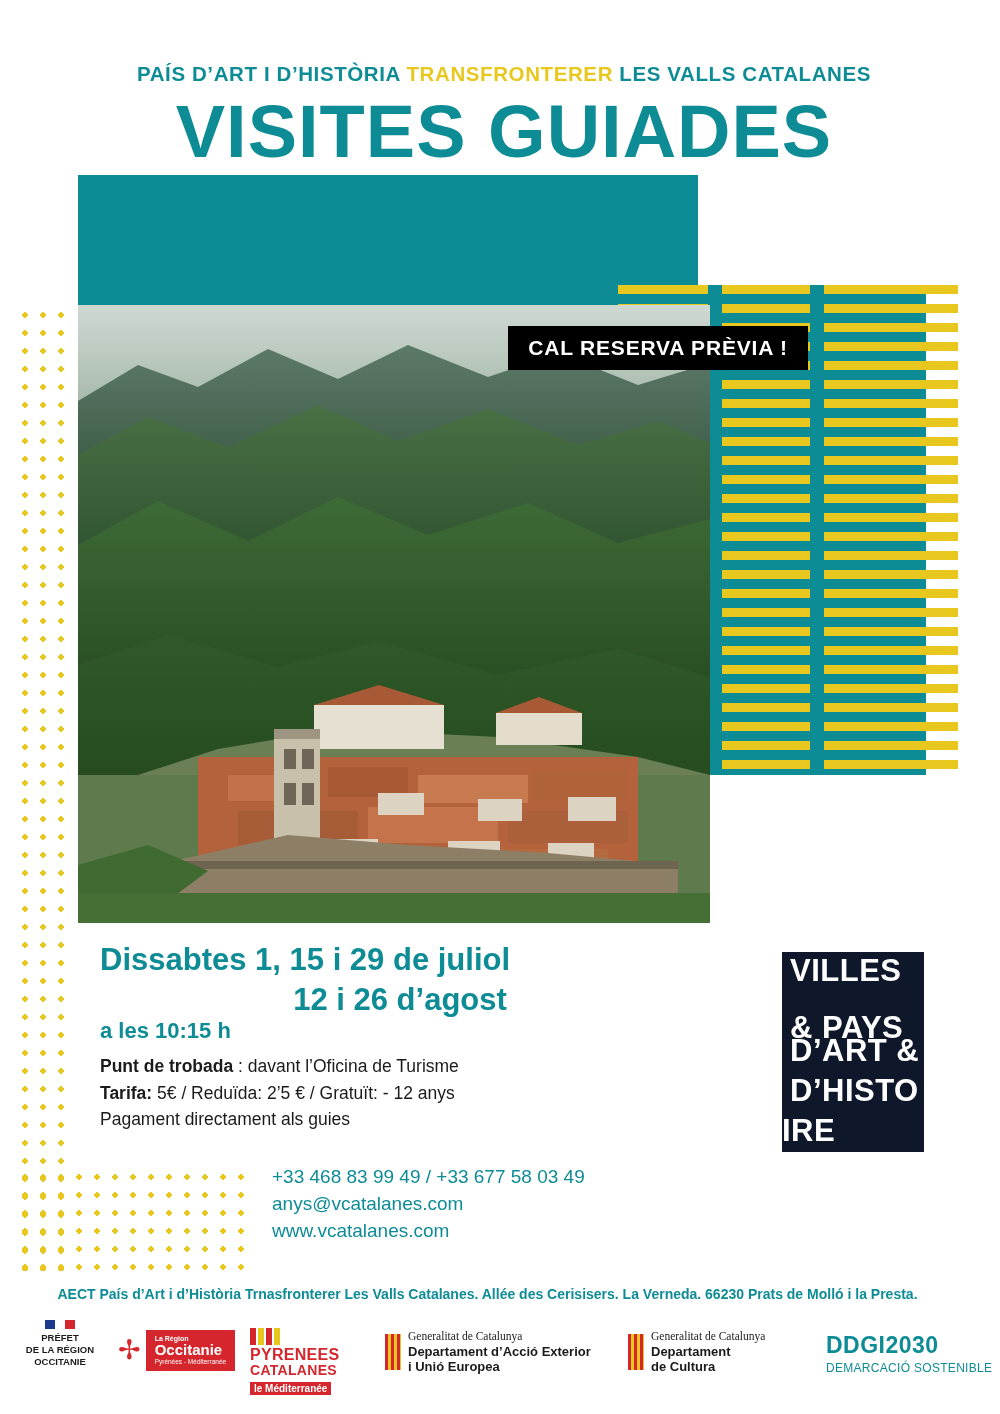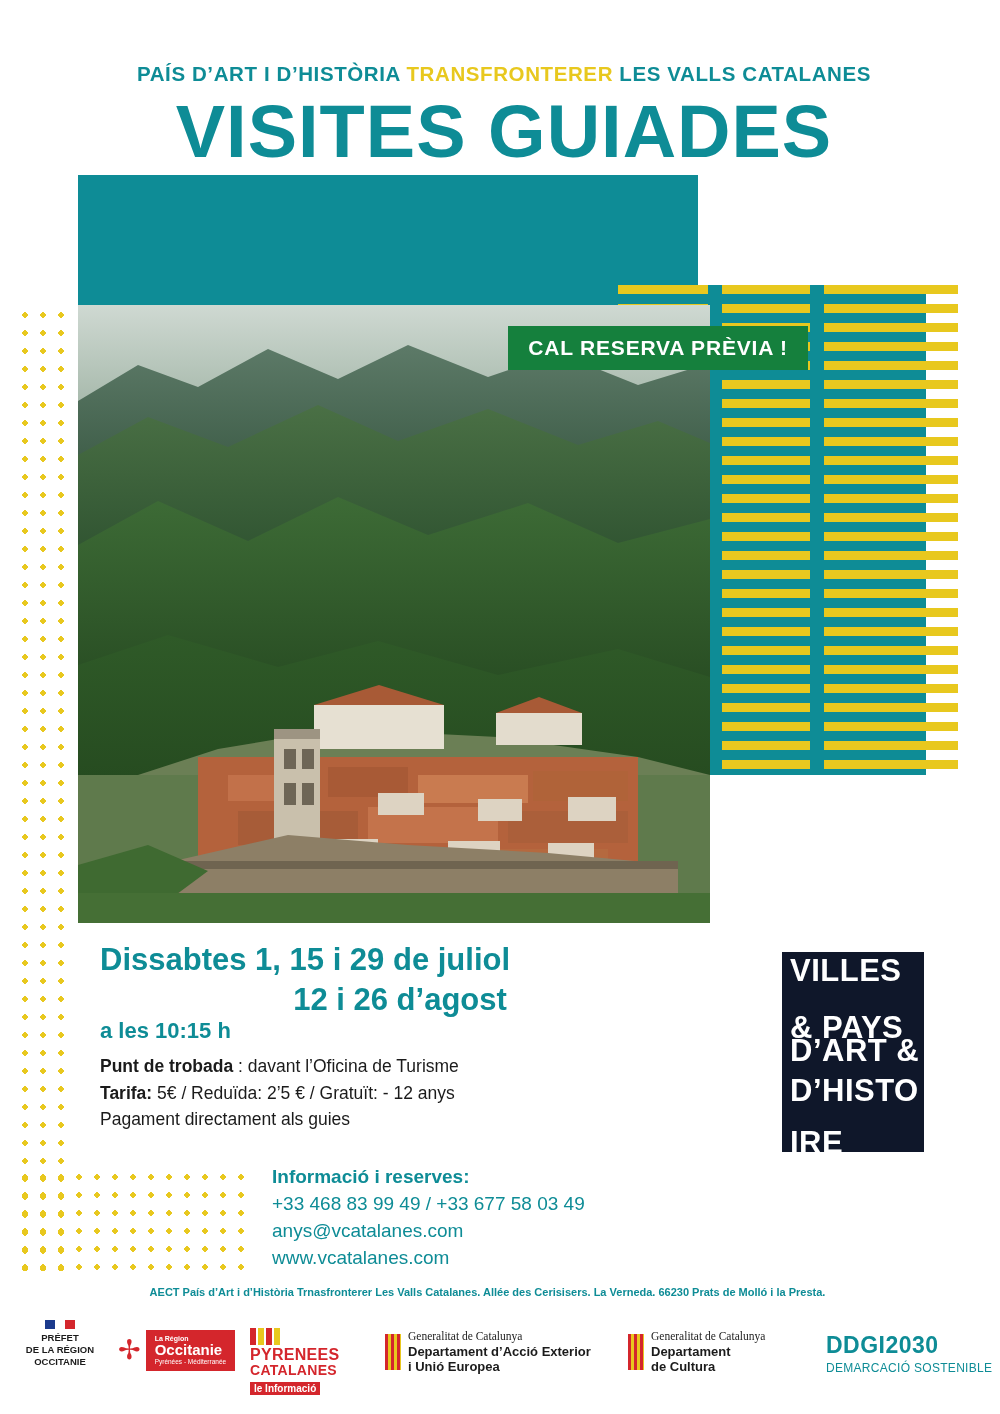--- a/index.html
+++ b/index.html
@@ -58,21 +58,21 @@
         #ffffff 9px, #ffffff 19px);
   }
   .stripe-col.stripes.onteal{
     background-image:repeating-linear-gradient(to bottom,
         #e8c81e 0px, #e8c81e 9px,
         #0e8c96 9px, #0e8c96 19px);
   }
 
   .reserva{
     position:absolute;left:508px;top:326px;width:300px;height:44px;
-    background:#15803d;
+    background:#000000;
     color:#ffffff;font-weight:bold;font-size:21px;letter-spacing:.8px;
     display:flex;align-items:center;justify-content:center;
     white-space:nowrap;
   }
 
   
   .photo{
     position:absolute;left:78px;top:305px;width:632px;height:618px;
     overflow:hidden;background:#2d5a33;
   }
@@ -97,21 +97,21 @@
     background:#0f172a;overflow:hidden;
   }
   .vpah .ln{
     color:#ffffff;font-weight:bold;line-height:.98;
     letter-spacing:.5px;white-space:nowrap;
   }
   .vpah .l1{position:absolute;left:8px;top:4px;font-size:31px;}
   .vpah .l2{position:absolute;left:8px;top:44px;font-size:31px;margin-top:17px;}
   .vpah .l3{position:absolute;left:8px;top:84px;font-size:31px;}
   .vpah .l4{position:absolute;left:8px;top:124px;font-size:31px;}
-  .vpah .l5{position:absolute;left:8px;top:164px;font-size:31px;margin-top:12px;}
+  .vpah .l5{position:absolute;left:0;top:164px;font-size:31px;}
 
   
   .dates{
     position:absolute;left:100px;top:940px;width:600px;
     color:#0e8c96;font-weight:bold;font-size:31px;line-height:1.28;
   }
   .dates .l2{text-align:center;}
   .hour{
     position:absolute;left:100px;top:1018px;
     color:#0e8c96;font-weight:bold;font-size:22px;
@@ -124,21 +124,21 @@
 
   .contact{
     position:absolute;left:272px;top:1164px;width:520px;
     color:#0e8c96;font-size:19px;line-height:1.42;
   }
   .contact .hd{font-weight:bold;}
 
   
   .addr{
     position:absolute;left:0;top:1286px;width:975px;text-align:center;
-    color:#0e8c96;font-size:11px;font-weight:600;
+    color:#0e8c96;font-size:14px;font-weight:600;
   }
   .logos{
     position:absolute;left:0;top:1312px;width:1000px;height:90px;
   }
 
   .fr-flag{display:flex;width:30px;height:9px;margin:0 auto 3px auto;}
   .fr-flag i{flex:1;height:100%;display:block;}
   .fr-b{background:#1b3a8c;}.fr-w{background:#ffffff;}.fr-r{background:#d4262c;}
   .prefet{
     position:absolute;left:14px;top:8px;width:92px;text-align:center;
@@ -294,21 +294,20 @@
     <div>
       <b>Punt de trobada</b><span> : davant l’Oficina de Turisme</span>
     </div>
     <div>
       <b>Tarifa:</b><span> 5€ / Reduïda: 2’5 € / Gratuït: - 12 anys</span>
     </div>
     <div>Pagament directament als guies</div>
   </div>
 
   <div class="contact">
-    <div class="hd">Informació i reserves:</div>
     <div>+33 468 83 99 49 / +33 677 58 03 49</div>
     <div>anys@vcatalanes.com</div>
     <div>www.vcatalanes.com</div>
   </div>
 
   <div class="addr">AECT País d’Art i d’Història Trnasfronterer Les Valls Catalanes. Allée des Cerisisers. La Verneda. 66230 Prats de Molló i la Presta.</div>
 
   <div class="logos">
 
     <div class="prefet">
@@ -333,21 +332,21 @@
 
     <div class="po">
       <div class="bars">
         <i style="background:#d4262c"></i>
           <i style="background:#e8c81e"></i>
           <i style="background:#d4262c"></i>
           <i style="background:#e8c81e"></i>
       </div>
       <div class="t1">PYRENEES</div>
       <div class="t2">CATALANES</div>
-      <div class="t3">le Informació</div>
+      <div class="t3">le Méditerranée</div>
     </div>
 
     <div class="gen1 gen">
       <div class="genflag"></div>
       <div>
         <div class="g1">Generalitat de Catalunya</div>
         <div class="g2">Departament d’Acció Exterior</div>
         <div class="g2">i Unió Europea</div>
       </div>
     </div>

